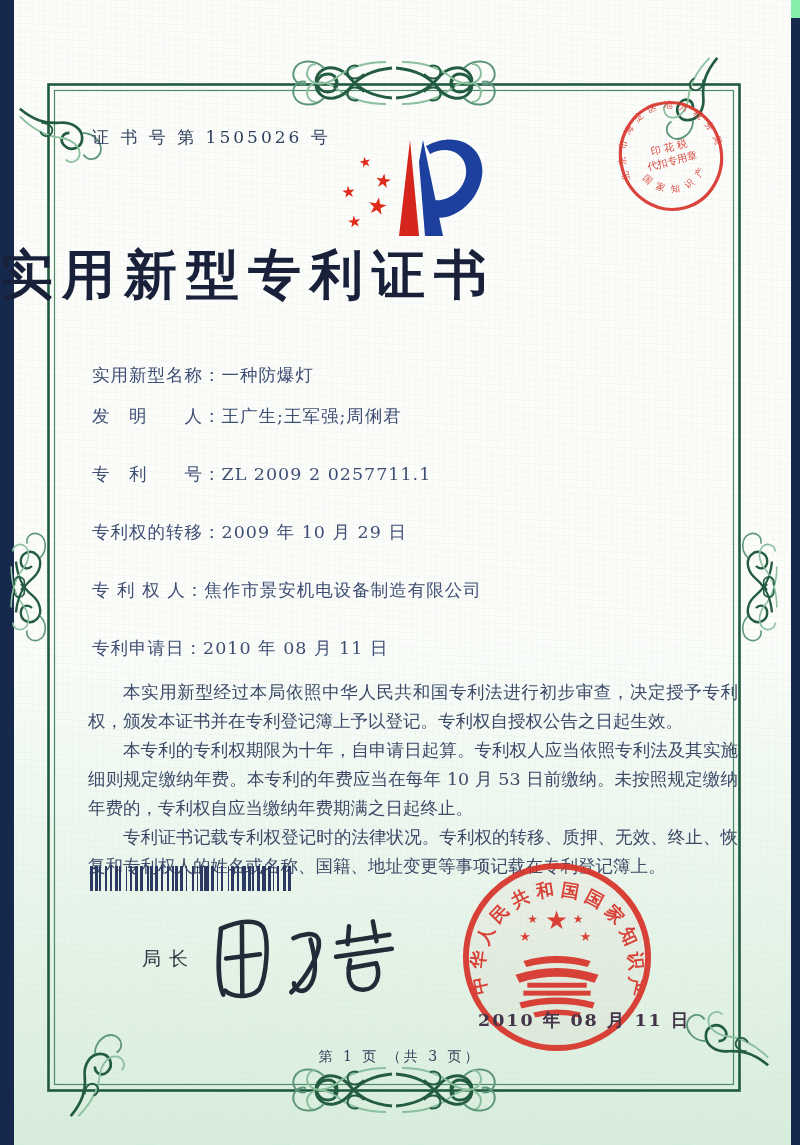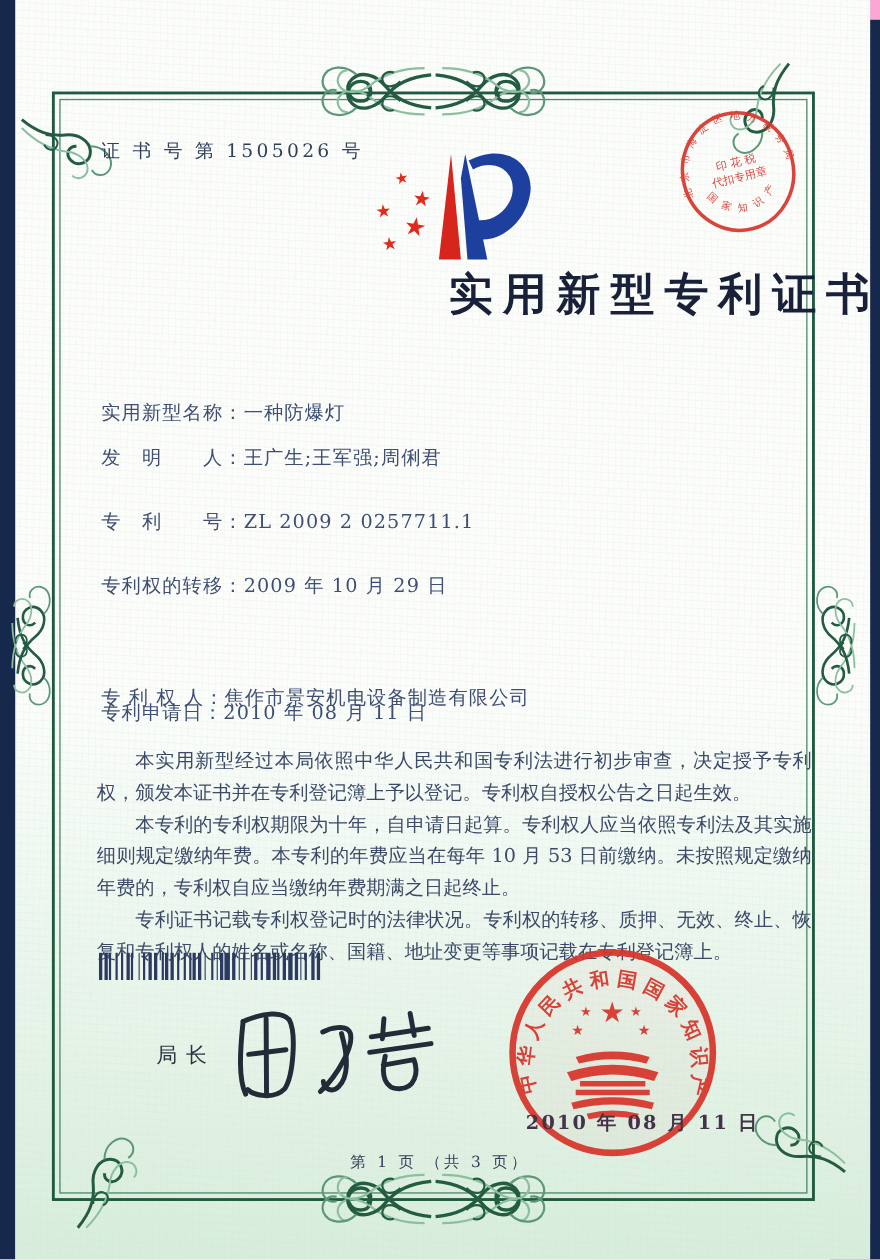--- a/index.html
+++ b/index.html
@@ -1,45 +1,45 @@
 <!DOCTYPE html>
 <html><head>
 <meta charset="utf-8">
 <style>
   html,body{margin:0;padding:0;}
   body{width:800px;height:1145px;overflow:hidden;background:#ffffff;
        font-family:"DejaVu Serif","Liberation Serif",serif;}
-  .photo{position:relative;width:800px;height:1145px;background:#f9a8d4;}
+  .photo{position:relative;width:800px;height:1145px;background:#86efac;}
   .edge{position:absolute;background:#16294d;z-index:0;}
   .edge-left{left:0;top:0;width:14px;height:1145px;}
   .edge-right{right:0;top:18px;width:9px;height:1127px;}
   .edge-corner{right:0;bottom:0;width:0;height:0;background:none;
     border-left:46px solid transparent;border-bottom:40px solid #16294d;}
   .paper{position:absolute;left:14px;top:0;width:777px;height:1145px;
     background:#fcfdfb;z-index:1;}
   .paper::before{content:"";position:absolute;inset:0;
     background:
       repeating-linear-gradient(91deg, rgba(130,195,155,.10) 0 1px, transparent 1px 6px),
       repeating-linear-gradient(3deg, rgba(130,195,155,.12) 0 1px, transparent 1px 7px);
     opacity:.55;}
   .paper::after{content:"";position:absolute;inset:0;
     background:linear-gradient(180deg, rgba(235,246,238,0) 55%,
       rgba(210,235,216,.45) 78%, rgba(196,228,203,.65) 100%);}
   .content{position:absolute;left:0;top:0;width:800px;height:1145px;z-index:3;}
   .frame-svg{position:absolute;left:0;top:0;z-index:2;}
   .certno{position:absolute;left:92px;top:126px;font-size:17px;color:#30405c;
     letter-spacing:3px;}
   .logo{position:absolute;left:322px;top:136px;}
-  .title{position:absolute;left:0;top:240px;width:800px;text-align:right;
-    font-size:40px;font-weight:bold;color:#19213a;letter-spacing:9px;}
+  .title{position:absolute;left:0;top:240px;width:800px;text-align:left;
+    font-size:53px;font-weight:bold;color:#19213a;letter-spacing:9px;}
   .fields{position:absolute;left:92px;top:344px;width:640px;}
   .field-row{position:absolute;left:0;font-size:17.5px;color:#3f4e74;
     white-space:nowrap;letter-spacing:1px;}
   .f0{top:0px;margin-top:19px;} .f1{top:60px;} .f2{top:118px;} .f3{top:176px;}
-  .f4{top:234px;margin-top:44px;} .f5{top:292px;}
+  .f4{top:234px;} .f5{top:292px;}
   .paras{position:absolute;left:88px;top:678px;width:650px;font-size:17.5px;
     line-height:29px;color:#3c4a68;text-align:justify;}
   .paras p{margin:0;text-indent:2em;}
   .barcode{position:absolute;left:90px;top:866px;width:248px;height:25px;
     display:flex;align-items:stretch;overflow:hidden;}
   .barcode span{display:block;height:100%;}
   .sig-label{position:absolute;left:142px;top:946px;font-size:19px;
     color:#2b3442;letter-spacing:8px;}
   .signature{position:absolute;left:198px;top:898px;transform:rotate(-2deg);}
   .seal{position:absolute;left:458px;top:858px;}

